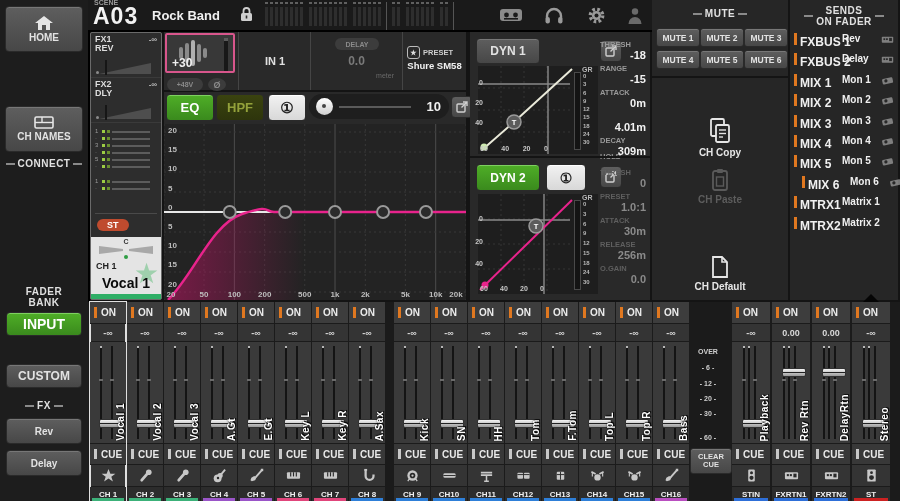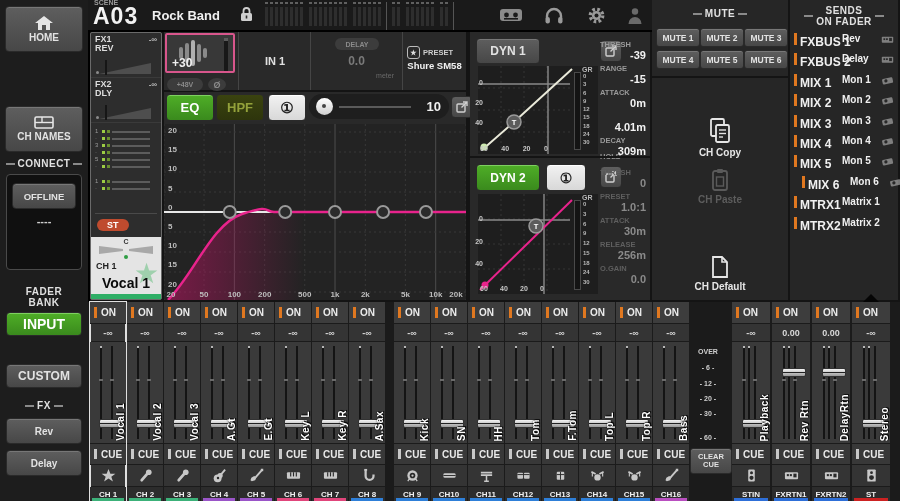--- a/index.html
+++ b/index.html
@@ -160,24 +160,20 @@
         <svg width="20" height="13" viewBox="0 0 20 13">
             <rect x="1" y="1" width="18" height="11" rx="1.5" fill="none" stroke="#e6e6e6" stroke-width="1.6"></rect>
             <line x1="1" y1="6.5" x2="19" y2="6.5" stroke="#e6e6e6" stroke-width="1.4"></line>
             <line x1="8" y1="1" x2="8" y2="6.5" stroke="#e6e6e6" stroke-width="1.4"></line>
           </svg>
       </span>
       <span>CH NAMES</span>
     </div>
 
     <div class="shdr" style="top:158px"><i class="dashline"></i><span>CONNECT</span><i class="dashline"></i></div>
-    <div id="connect-box">
-      <div class="btn" style="position:absolute;left:5px;top:8px;width:62px;height:24px;font-size:9.5px;">OFFLINE</div>
-      <div style="position:absolute;left:0;top:40px;width:100%;text-align:center;font-size:11px;font-weight:bold;color:#cfcfcf;">----</div>
-    </div>
 
     <div class="shdr" style="top:286px">
       <div>FADER</div>
         <div>BANK</div>
     </div>
     <div class="btn green" style="position:absolute;left:6px;top:312px;width:74px;height:22px;font-size:14px;">INPUT</div>
     <div class="btn" style="position:absolute;left:6px;top:364px;width:74px;height:22px;font-size:12px;">CUSTOM</div>
 
     <div class="shdr" style="top:400px"><i class="dashline"></i><span>FX</span><i class="dashline"></i></div>
     <div class="btn" style="position:absolute;left:6px;top:418px;width:74px;height:24px;font-size:10px;">Rev</div>
@@ -505,21 +501,21 @@
         <span class="dyn-axis" style="left: -7px; top: 13px; width: 12px; text-align: right;">0</span>
         <span class="dyn-axis" style="left: -7px; top: 33px; width: 12px; text-align: right;">20</span>
         <span class="dyn-axis" style="left: -7px; top: 53px; width: 12px; text-align: right;">40</span>
         <span class="dyn-axis" style="left: 2px; top: 79px;">60</span>
         <span class="dyn-axis" style="left: 23.3333px; top: 79px;">40</span>
         <span class="dyn-axis" style="left: 44.6667px; top: 79px;">20</span>
         <span class="dyn-axis" style="left: 66px; top: 79px;">0</span>
       </div>
     <div id="dyn1-params">
         <span class="dp-lab" style="top: 8px;">THRESH</span>
-        <span class="dp-val" style="top: 17px;">-39</span>
+        <span class="dp-val" style="top: 17px;">-18</span>
         <span class="dp-lab" style="top: 32px;">RANGE</span>
         <span class="dp-val" style="top: 41px;">-15</span>
         <span class="dp-lab" style="top: 56px;">ATTACK</span>
         <span class="dp-val" style="top: 65px;">0m</span>
         <span class="dp-lab" style="top: 80px; margin-top: 40px;">HOLD</span>
         <span class="dp-val" style="top: 89px;">4.01m</span>
         <span class="dp-lab" style="top: 104px;">DECAY</span>
         <span class="dp-val" style="top: 113px;">309m</span>
       </div>
 

